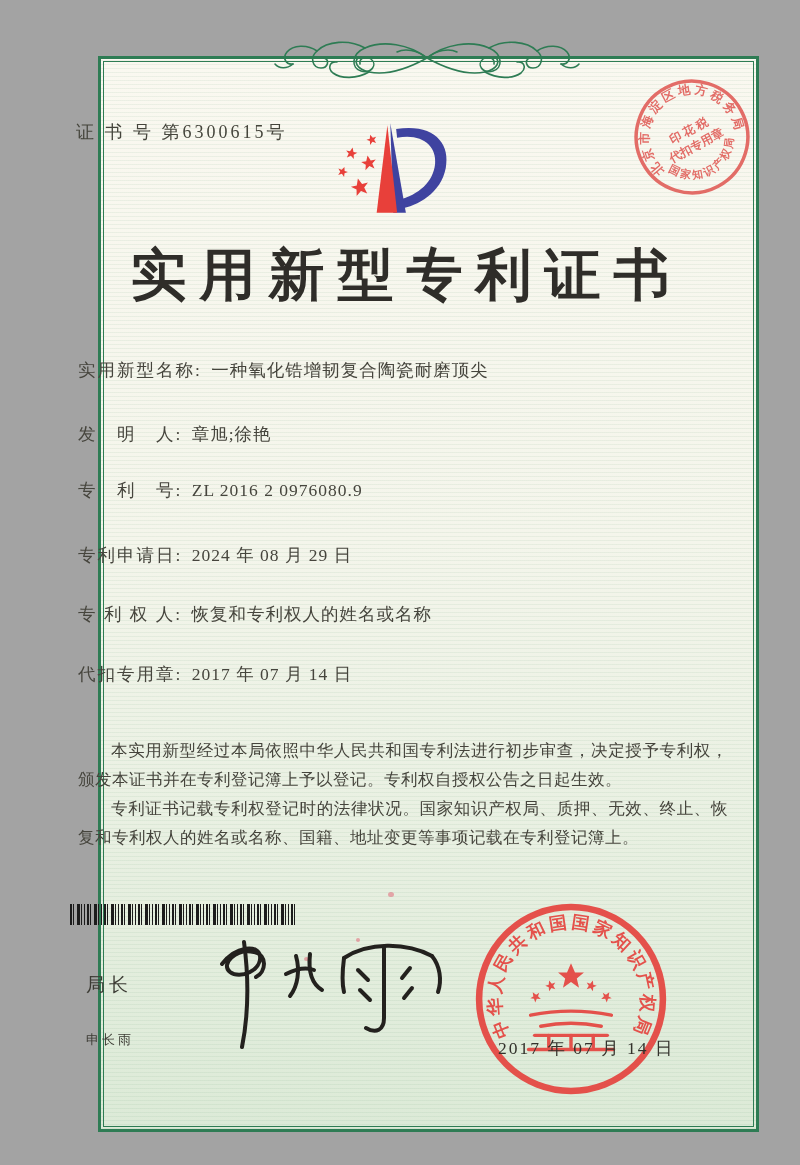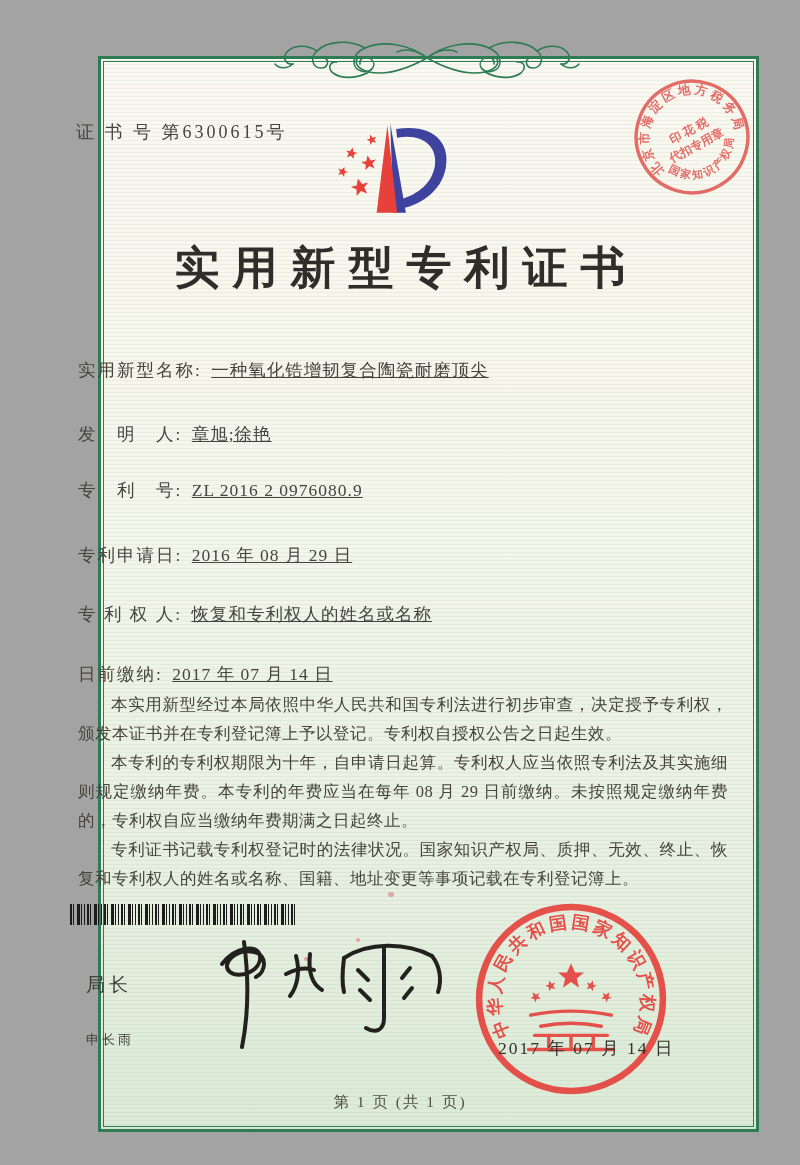--- a/index.html
+++ b/index.html
@@ -29,33 +29,33 @@
     letter-spacing:3px;
   }
   .tax-stamp{
     position:absolute; left:630px; top:75px; width:124px; height:124px;
     transform:rotate(-28deg); opacity:.88;
   }
   .logo{ position:absolute; left:328px; top:112px; width:146px; height:114px; }
 
   .title{
     position:absolute; left:0; top:238px; width:100%; text-align:center;
-    font-size:45px; font-weight:600; color:#2f2d29; letter-spacing:13px;
+    font-size:56px; font-weight:600; color:#2f2d29; letter-spacing:13px;
     text-indent:13px;
   }
 
   .fields{ position:absolute; left:78px; top:348px; width:650px; }
   .field-row{ position:absolute; left:0; font-size:17.5px; color:#46453d; white-space:nowrap; }
   .field-row .lbl{ letter-spacing:2px; }
-  .field-row .val{ letter-spacing:1px; margin-left:5px;text-decoration:underline; }
+  .field-row .val{ letter-spacing:1px; margin-left:5px; }
   .fr0{ top:10px; } .fr1{ top:74px; } .fr2{ top:130px; }
   .fr3{ top:195px; } .fr4{ top:254px; } .fr5{ top:314px; }
 
   .body-text{
-    position:absolute; left:78px; top:690px; width:650px;
+    position:absolute; left:78px; top:736px; width:650px;
     font-size:16.5px; line-height:29px; color:#45443c; text-align:justify;
   }
   .body-text p{ text-indent:2em; letter-spacing:0.5px; }
 
   .barcode{
     position:absolute; left:70px; top:904px; width:226px; height:21px;
     background:repeating-linear-gradient(90deg,
       #1c1c1c 0 2px, rgba(0,0,0,0) 2px 3px,
       #1c1c1c 3px 4px, rgba(0,0,0,0) 4px 7px,
       #1c1c1c 7px 10px, rgba(0,0,0,0) 10px 11px,
@@ -157,35 +157,34 @@
     <div class="field-row fr1">
       <span class="lbl">发　明　人:</span>
       <span class="val">章旭;徐艳</span>
     </div>
     <div class="field-row fr2">
       <span class="lbl">专　利　号:</span>
       <span class="val">ZL 2016 2 0976080.9</span>
     </div>
     <div class="field-row fr3">
       <span class="lbl">专利申请日:</span>
-      <span class="val">2016 年 08 月 29 日</span>
+      <span class="val">2024 年 08 月 29 日</span>
     </div>
     <div class="field-row fr4">
       <span class="lbl">专 利 权 人:</span>
       <span class="val">恢复和专利权人的姓名或名称</span>
     </div>
     <div class="field-row fr5">
-      <span class="lbl">日前缴纳:</span>
+      <span class="lbl">代扣专用章:</span>
       <span class="val">2017 年 07 月 14 日</span>
     </div>
   </div>
 
   <div class="body-text">
     <p>本实用新型经过本局依照中华人民共和国专利法进行初步审查，决定授予专利权，颁发本证书并在专利登记簿上予以登记。专利权自授权公告之日起生效。</p>
-    <p>本专利的专利权期限为十年，自申请日起算。专利权人应当依照专利法及其实施细则规定缴纳年费。本专利的年费应当在每年 08 月 29 日前缴纳。未按照规定缴纳年费的，专利权自应当缴纳年费期满之日起终止。</p>
     <p>专利证书记载专利权登记时的法律状况。国家知识产权局、质押、无效、终止、恢复和专利权人的姓名或名称、国籍、地址变更等事项记载在专利登记簿上。</p>
   </div>
 
   <div class="barcode"></div>
   <div class="speckle sp1"></div>
   <div class="speckle sp2"></div>
   <div class="speckle sp3"></div>
 
   <div class="signoff-role">局长</div>
   <div class="signoff-name">申长雨</div>
@@ -227,15 +226,14 @@
     <g stroke="#e5443f" stroke-width="3.4" fill="none" stroke-linecap="round">
       <path d="M60,116 Q100,108 140,116"></path>
       <path d="M70,127 Q100,121 130,127"></path>
       <path d="M64,136 L136,136"></path>
       <path d="M78,136 L78,148 M100,136 L100,148 M122,136 L122,148"></path>
       <path d="M58,150 L142,150"></path>
     </g>
   </svg>
   <div class="seal-date">2017 年 07 月 14 日</div>
 
-  <div class="footer">第 1 页 (共 1 页)</div>
 
 </div>
 
 </body></html>

